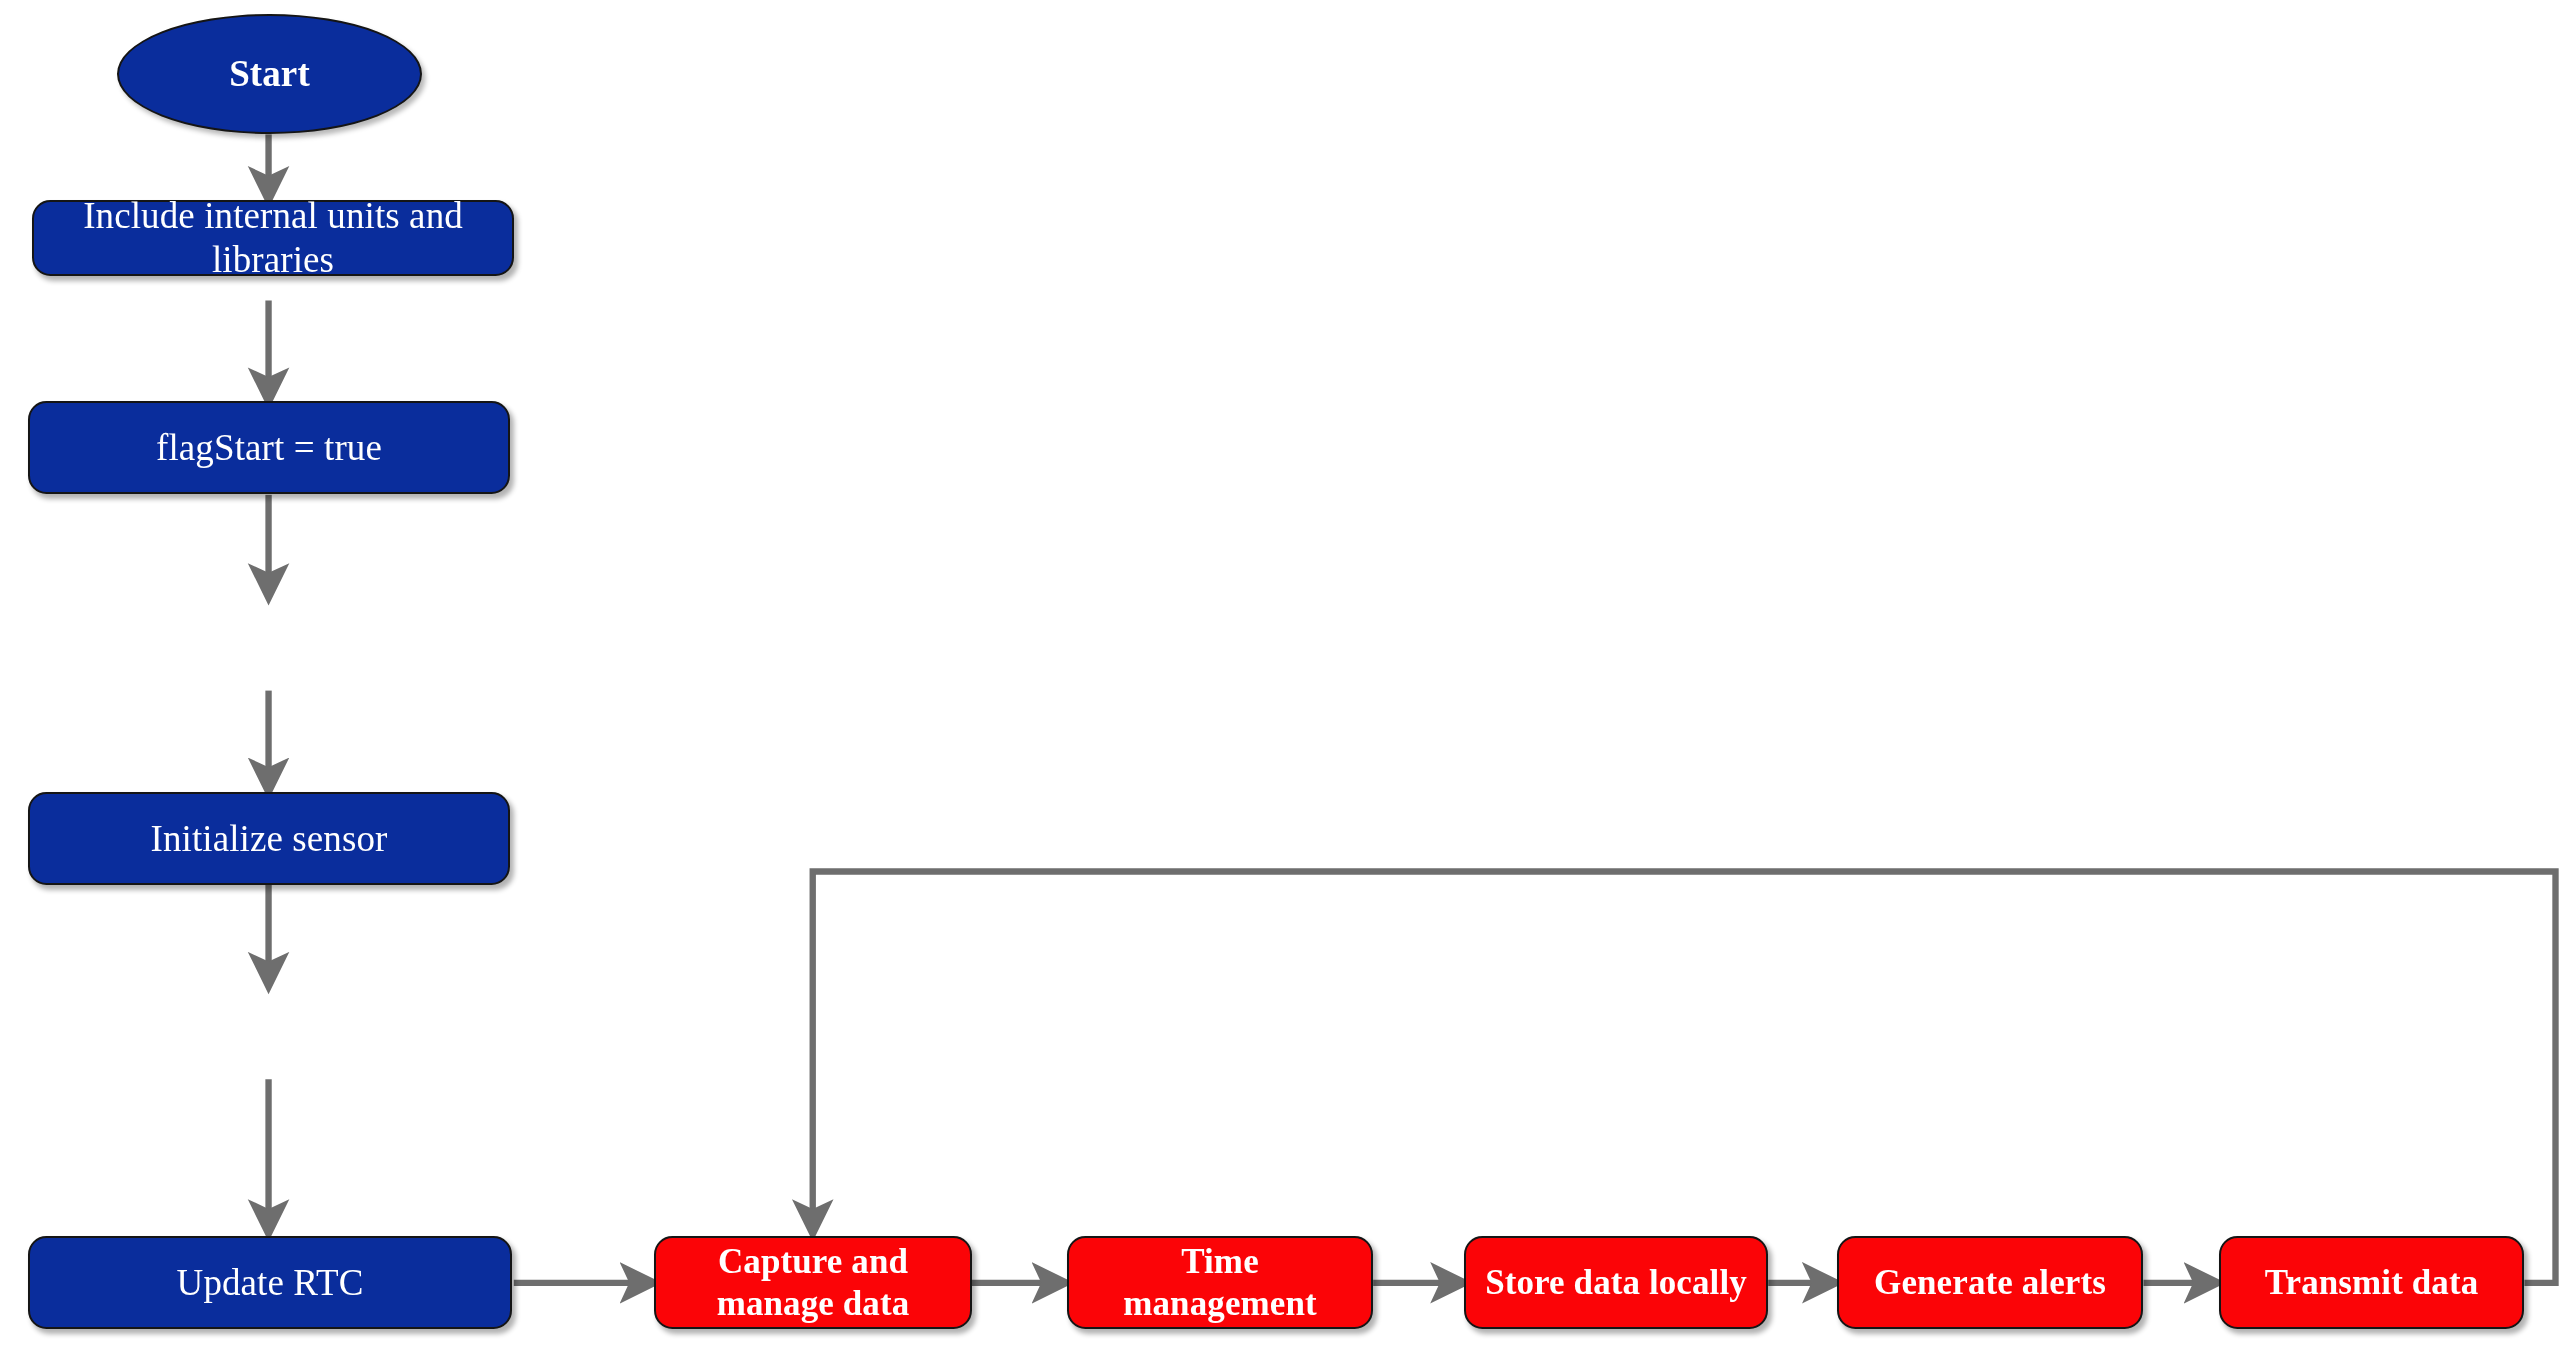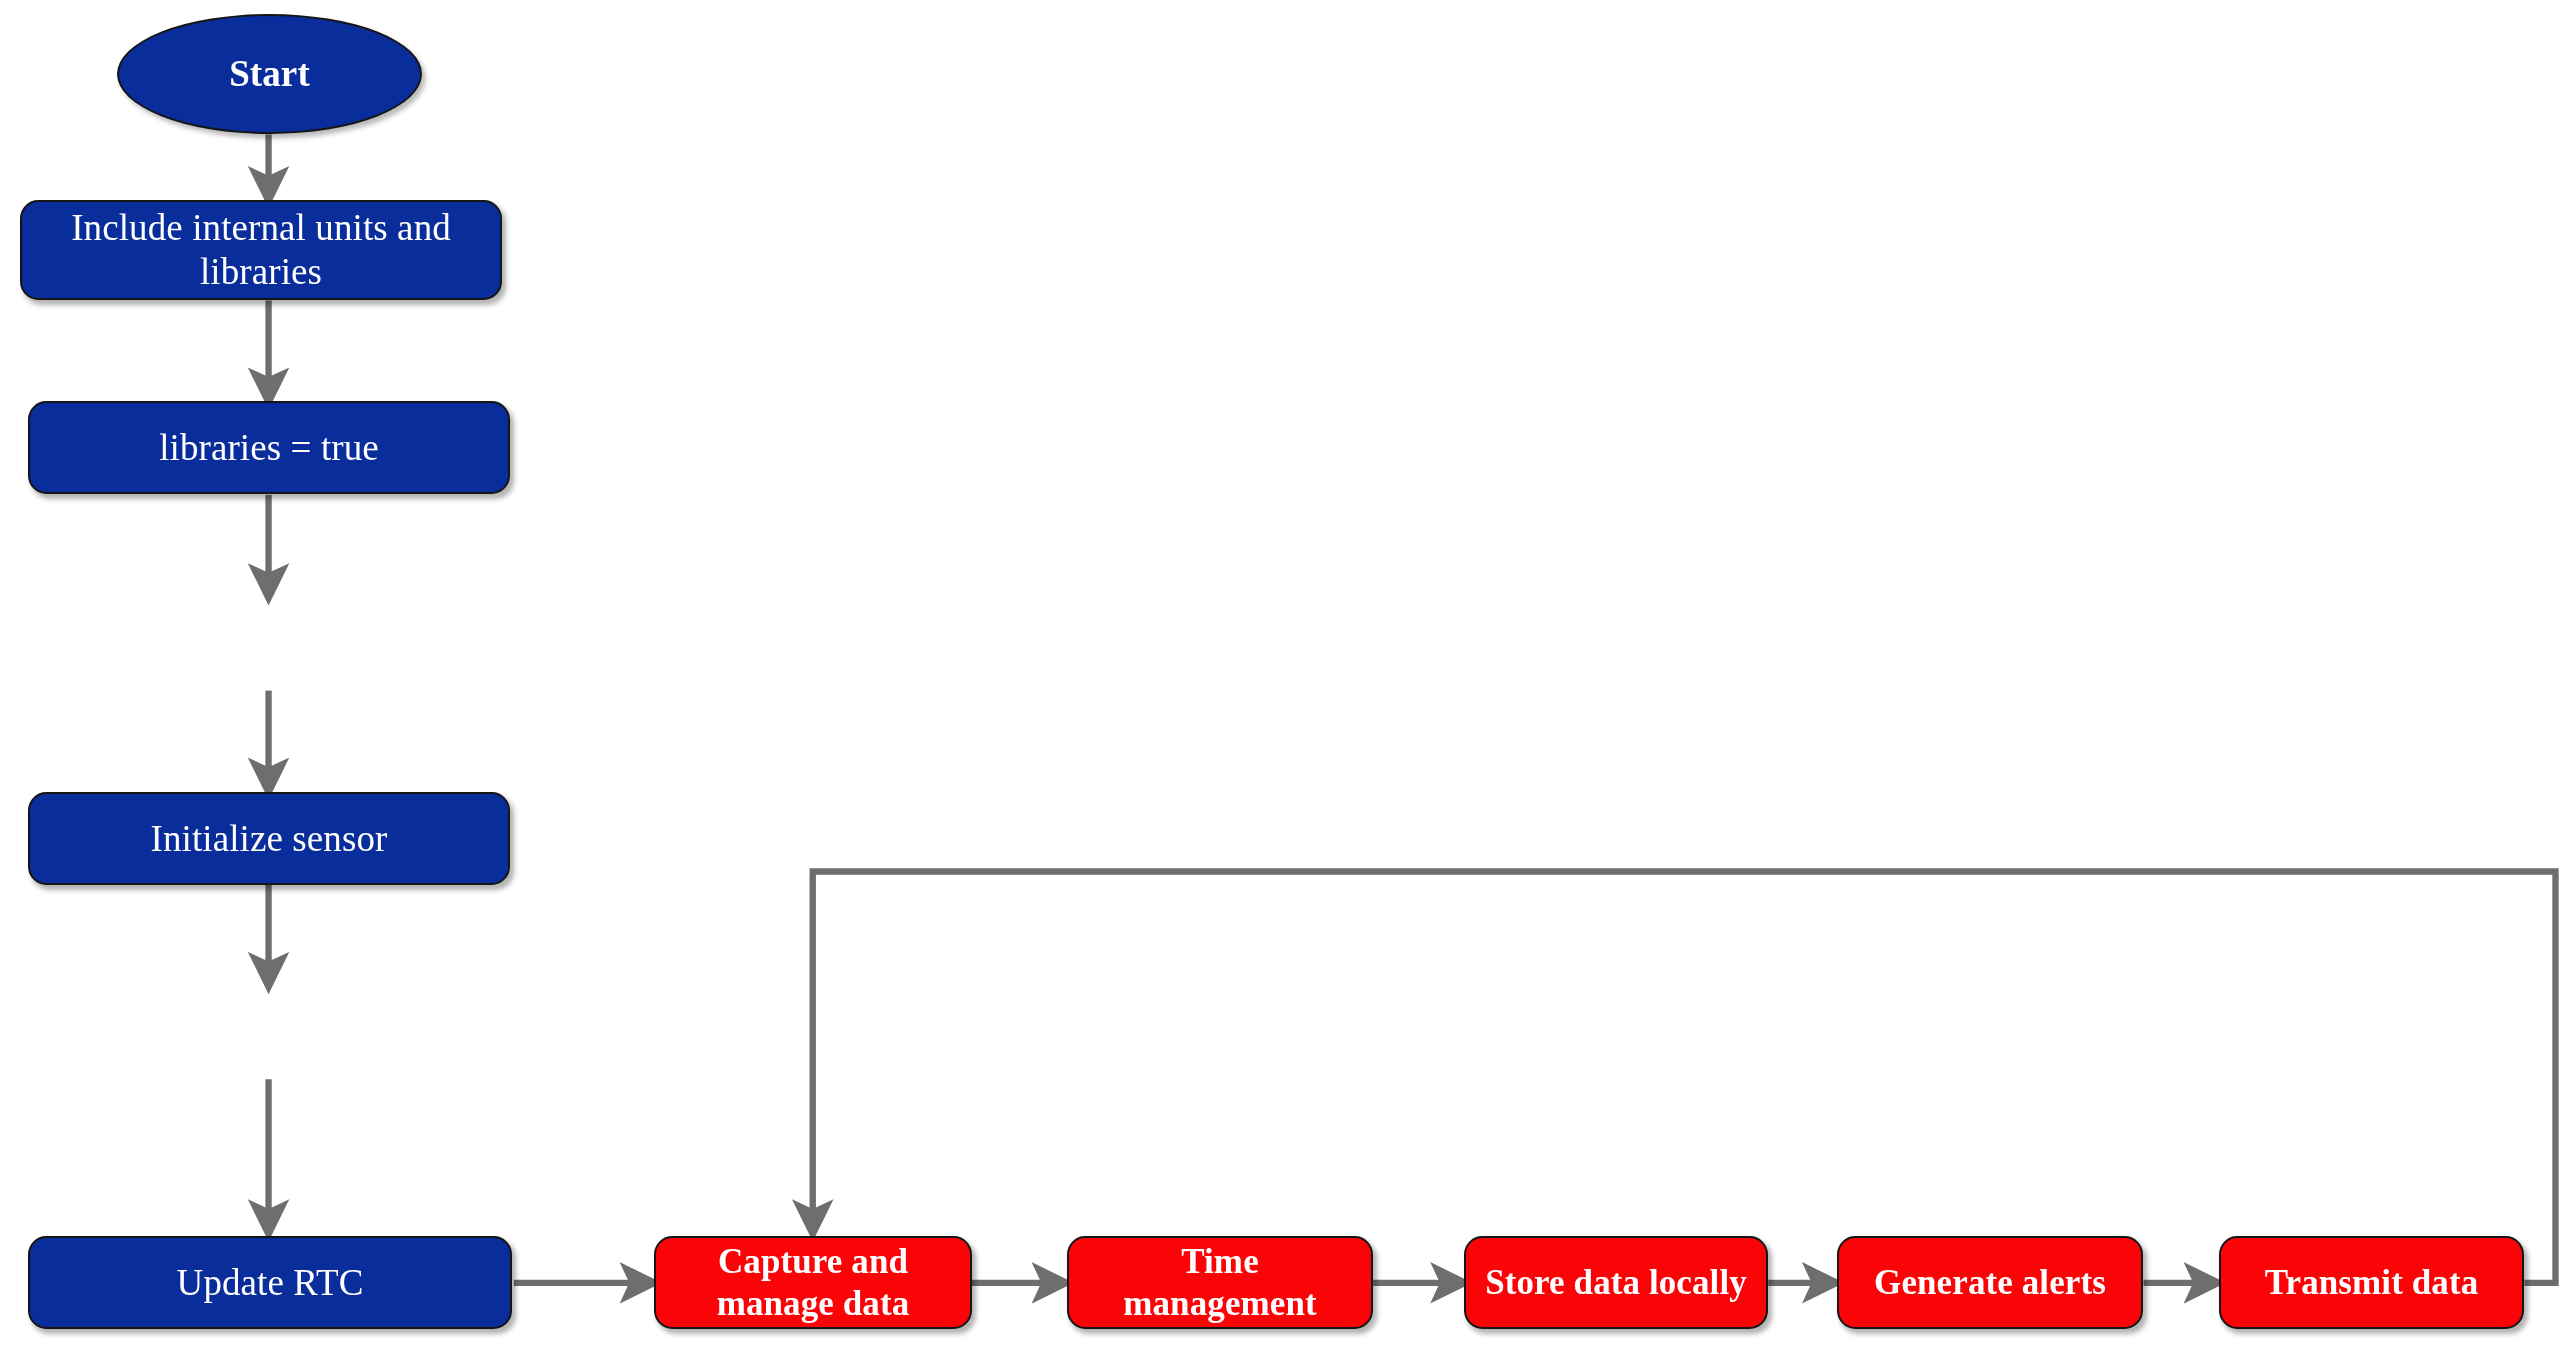--- a/index.html
+++ b/index.html
@@ -84,27 +84,27 @@
       <path d="M 2502 1815 L 2598 1815"></path>
       <path d="M 3033 1815 L 3138 1815"></path>
       <path d="M 3572 1815 L 3616 1815 L 3616 1233 L 1150 1233 L 1150 1745"></path>
     </g>
   </svg>
 
   <div class="node node-terminal" style="left:117px; top:14px; width:305px; height:120px;">
     <span>Start</span>
   </div>
 
-  <div class="node node-process node-blue" style="left:20px; top:200px; width:482px; height:100px;">
+  <div class="node node-process node-blue" style="left:32px; top:200px; width:482px; height:76px;">
     <span>Include internal units and
 libraries</span>
   </div>
 
   <div class="node node-process node-blue" style="left:28px; top:401px; width:482px; height:93px;">
-    <span>libraries = true</span>
+    <span>flagStart = true</span>
   </div>
 
 
   <div class="node node-process node-blue" style="left:28px; top:792px; width:482px; height:93px;">
     <span>Initialize sensor</span>
   </div>
 
 
   <div class="node node-process node-blue" style="left:28px; top:1236px; width:484px; height:93px;">
     <span>Update RTC</span>

